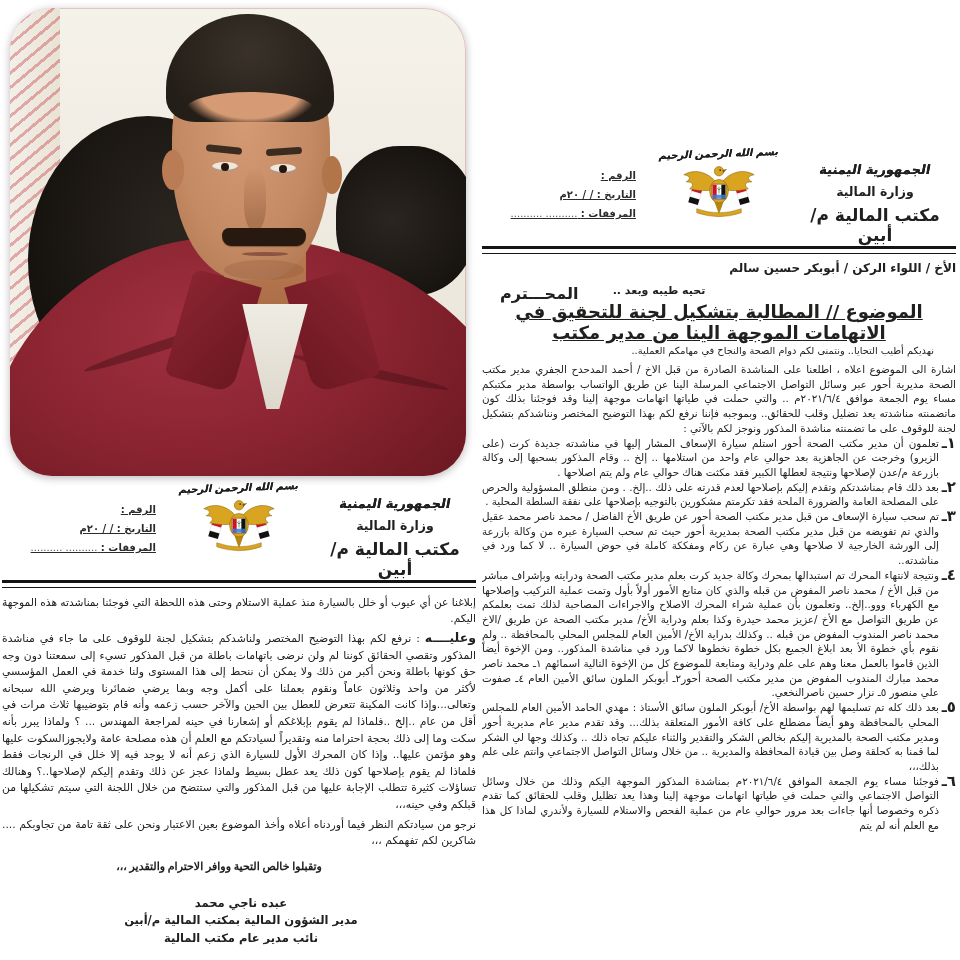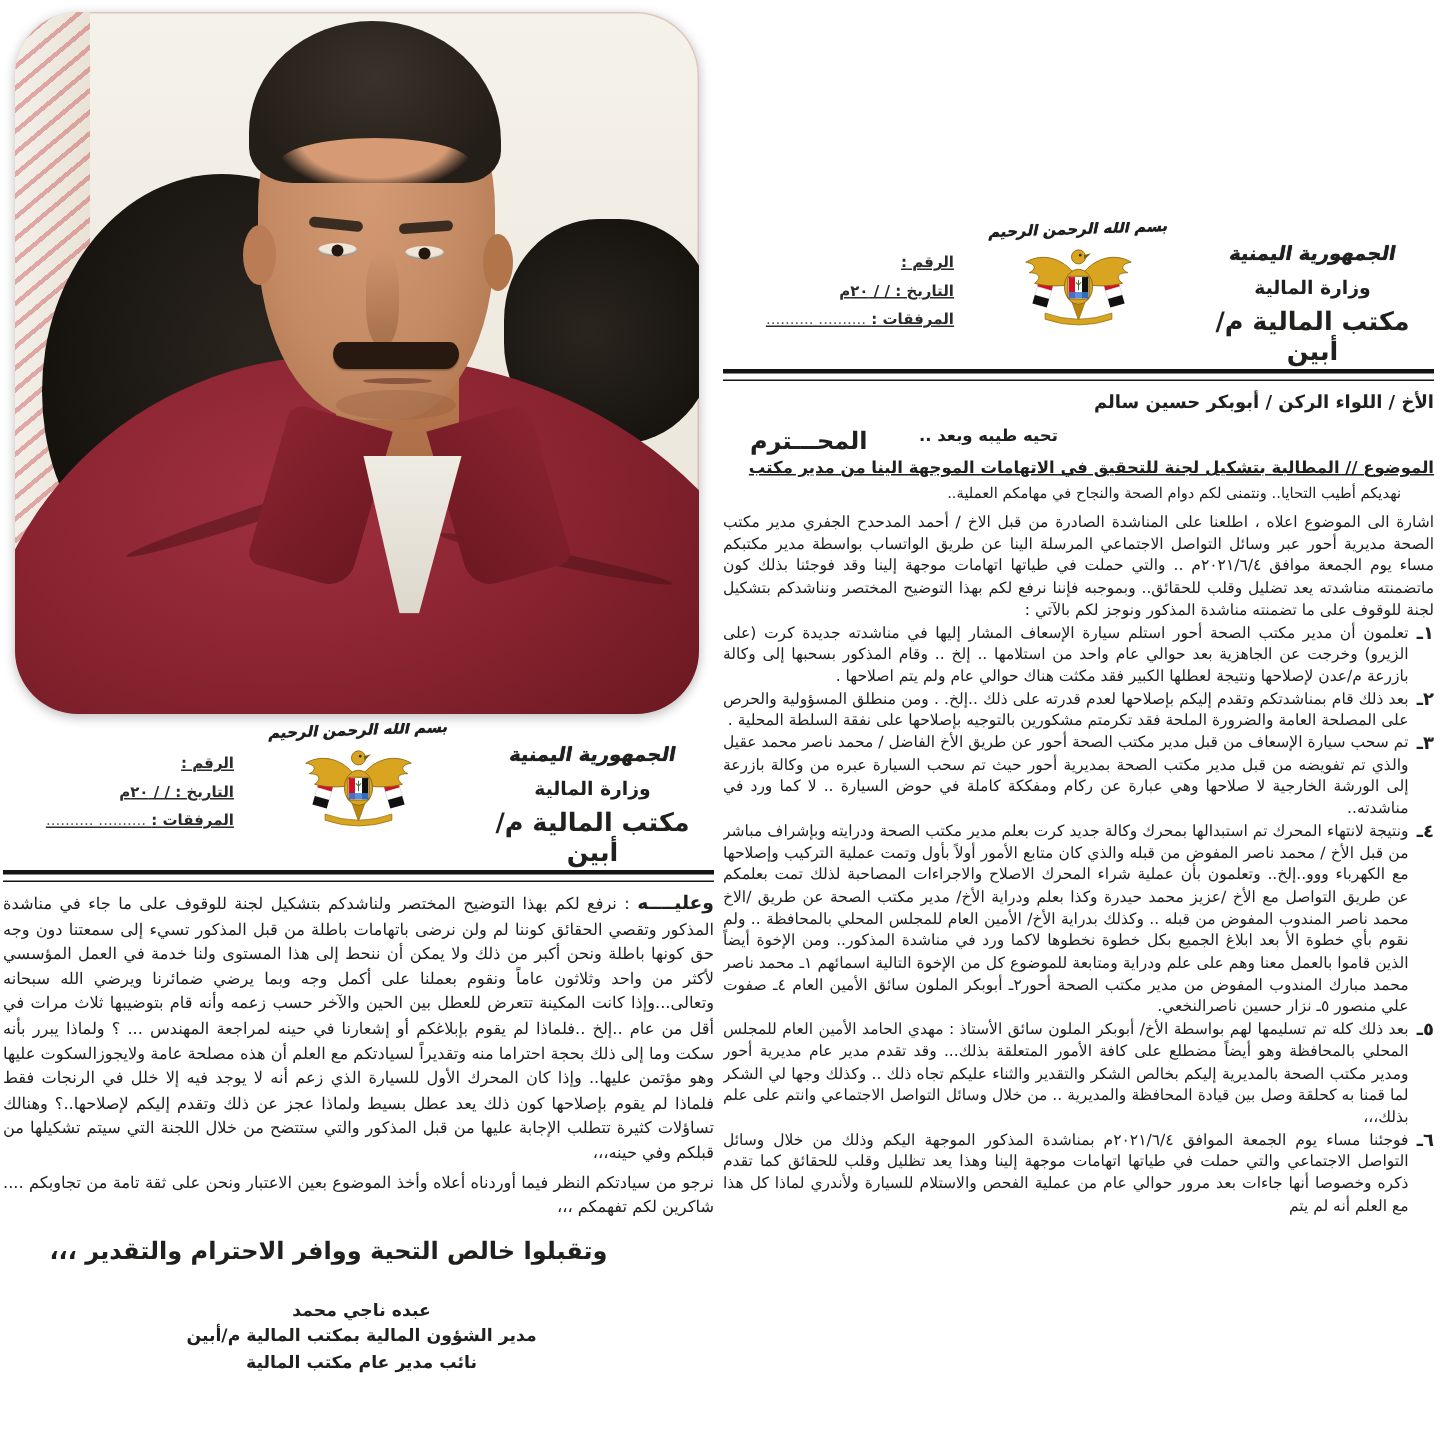--- a/index.html
+++ b/index.html
@@ -77,33 +77,33 @@
   .bismillah{font-size:10px;font-weight:bold;transform:skewX(-14deg) rotate(-2deg);
              letter-spacing:-1px;text-shadow:0 0 .5px #000;}
   .lh-left{position:absolute;left:24px;top:22px;width:130px;font-size:10px;font-weight:bold;color:#2b2b2b;text-decoration:underline;}
   .lh-left div{margin-bottom:8px;}
   .dots{letter-spacing:1px;font-weight:normal;color:#555;}
   .rule{height:4px;border-top:3px solid #141414;border-bottom:1.5px solid #141414;margin:2px 0 6px 0;}
 
   .addressee{position:relative;font-size:12px;font-weight:bold;line-height:17px;margin-top:4px;}
   .honorific{position:absolute;left:18px;top:25px;font-size:16px;font-weight:bold;}
   .greeting{text-align:center;font-size:11px;font-weight:bold;margin:7px 120px 4px 0;}
-  .subject{font-size:11px;font-weight:bold;line-height:21px;text-decoration:underline;
-           text-align:right;margin-top:2px;}
+  .subject{font-size:18px;font-weight:bold;line-height:21px;text-decoration:underline;
+           text-align:center;margin-top:2px;}
   .compliment{font-size:9.8px;margin:2px 22px 6px 0;}
   .bodytext{font-size:10.35px;line-height:14.7px;text-align:justify;}
   .item{display:flex;flex-direction:row;margin:0;}
-  .item .num{width:17px;flex:0 0 17px;font-size:12px;line-height:14.7px;font-weight:bold;}
+  .item .num{width:17px;flex:0 0 17px;font-size:15px;line-height:14.7px;font-weight:bold;}
   .item .txt{flex:1;}
 
   .continuation{font-size:10.6px;line-height:16px;text-align:justify;margin-top:2px;}
   .resolution{font-size:10.8px;line-height:16.6px;text-align:justify;margin-top:4px;}
   .resolution .lead{font-weight:bold;font-size:12.5px;letter-spacing:-.3px;}
   .request{font-size:10.8px;line-height:16.6px;text-align:justify;margin-top:3px;}
-  .closing{font-size:16px;font-weight:bold;text-align:center;margin:10px 40px 0 0;}
+  .closing{font-size:11px;font-weight:bold;text-align:center;margin:10px 40px 0 0;font-family:Liberation Serif, serif;}
   .signature{width:250px;margin:22px 110px 0 auto;text-align:center;font-weight:bold;
              font-size:11.5px;line-height:17.5px;}
   .emblem{display:block;margin:2px auto 0 auto;}
 </style>
 </head>
 <body>
 
 <div class="canvas">
 
   <div class="photo">
@@ -255,20 +255,21 @@
         <div>الرقم :</div>
         <div>التاريخ :  /   /  ٢٠م</div>
         <div>
           <span>المرفقات :</span>
           <span class="dots">.......... ..........</span>
         </div>
       </div>
     </div>
     <div class="rule"></div>
 
+    <div class="continuation">إبلاغنا عن أي عيوب أو خلل بالسيارة منذ عملية الاستلام وحتى هذه اللحظة التي فوجئنا بمناشدته هذه الموجهة اليكم.</div>
 
     <div class="resolution">
       <span class="lead">وعليــــه</span><span> : نرفع لكم بهذا التوضيح المختصر ولناشدكم بتشكيل لجنة للوقوف على ما جاء في مناشدة المذكور وتقصي الحقائق كوننا لم ولن نرضى باتهامات باطلة من قبل المذكور تسيء إلى سمعتنا دون وجه حق كونها باطلة ونحن أكبر من ذلك ولا يمكن أن ننحط إلى هذا المستوى ولنا خدمة في العمل المؤسسي لأكثر من واحد وثلاثون عاماً ونقوم بعملنا على أكمل وجه وبما يرضي ضمائرنا ويرضي الله سبحانه وتعالى...وإذا كانت المكينة تتعرض للعطل بين الحين والآخر حسب زعمه وأنه قام بتوضيبها ثلاث مرات في أقل من عام ..إلخ ..فلماذا لم يقوم بإبلاغكم أو إشعارنا في حينه لمراجعة المهندس ... ؟ ولماذا يبرر بأنه سكت وما إلى ذلك بحجة احتراما منه وتقديراً لسيادتكم مع العلم أن هذه مصلحة عامة ولايجوزالسكوت عليها وهو مؤتمن عليها.. وإذا كان المحرك الأول للسيارة الذي زعم أنه لا يوجد فيه إلا خلل في الرنجات فقط فلماذا لم يقوم بإصلاحها كون ذلك يعد عطل بسيط ولماذا عجز عن ذلك وتقدم إليكم لإصلاحها..؟ وهنالك تساؤلات كثيرة تتطلب الإجابة عليها من قبل المذكور والتي ستتضح من خلال اللجنة التي سيتم تشكيلها من قبلكم وفي حينه،،،</span>
     </div>
 
     <div class="request">نرجو من سيادتكم النظر فيما أوردناه أعلاه وأخذ الموضوع بعين الاعتبار ونحن على ثقة تامة من تجاوبكم .... شاكرين لكم تفهمكم ،،،</div>
     <div class="closing">وتقبلوا خالص التحية ووافر الاحترام والتقدير  ،،،</div>
 
     <div class="signature">
       <div>عبده ناجي محمد</div>

